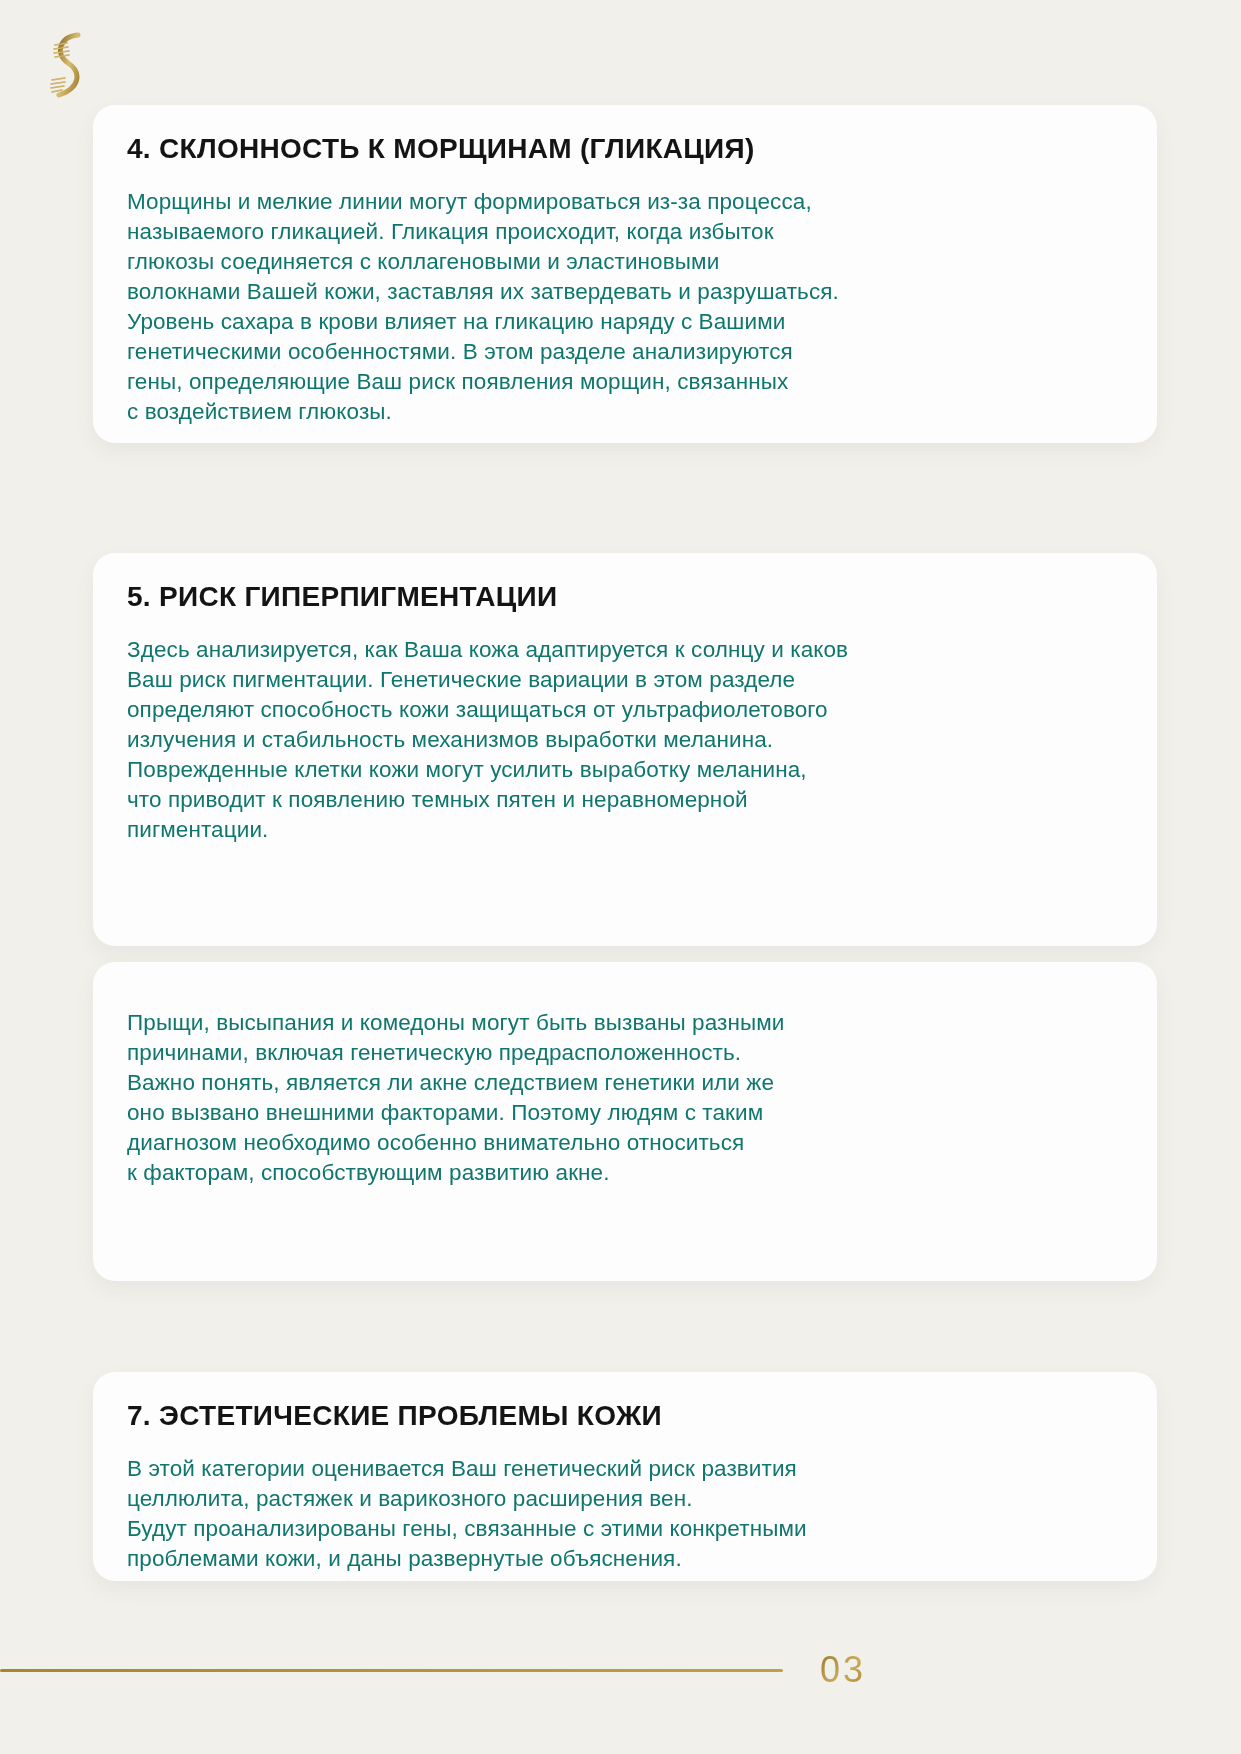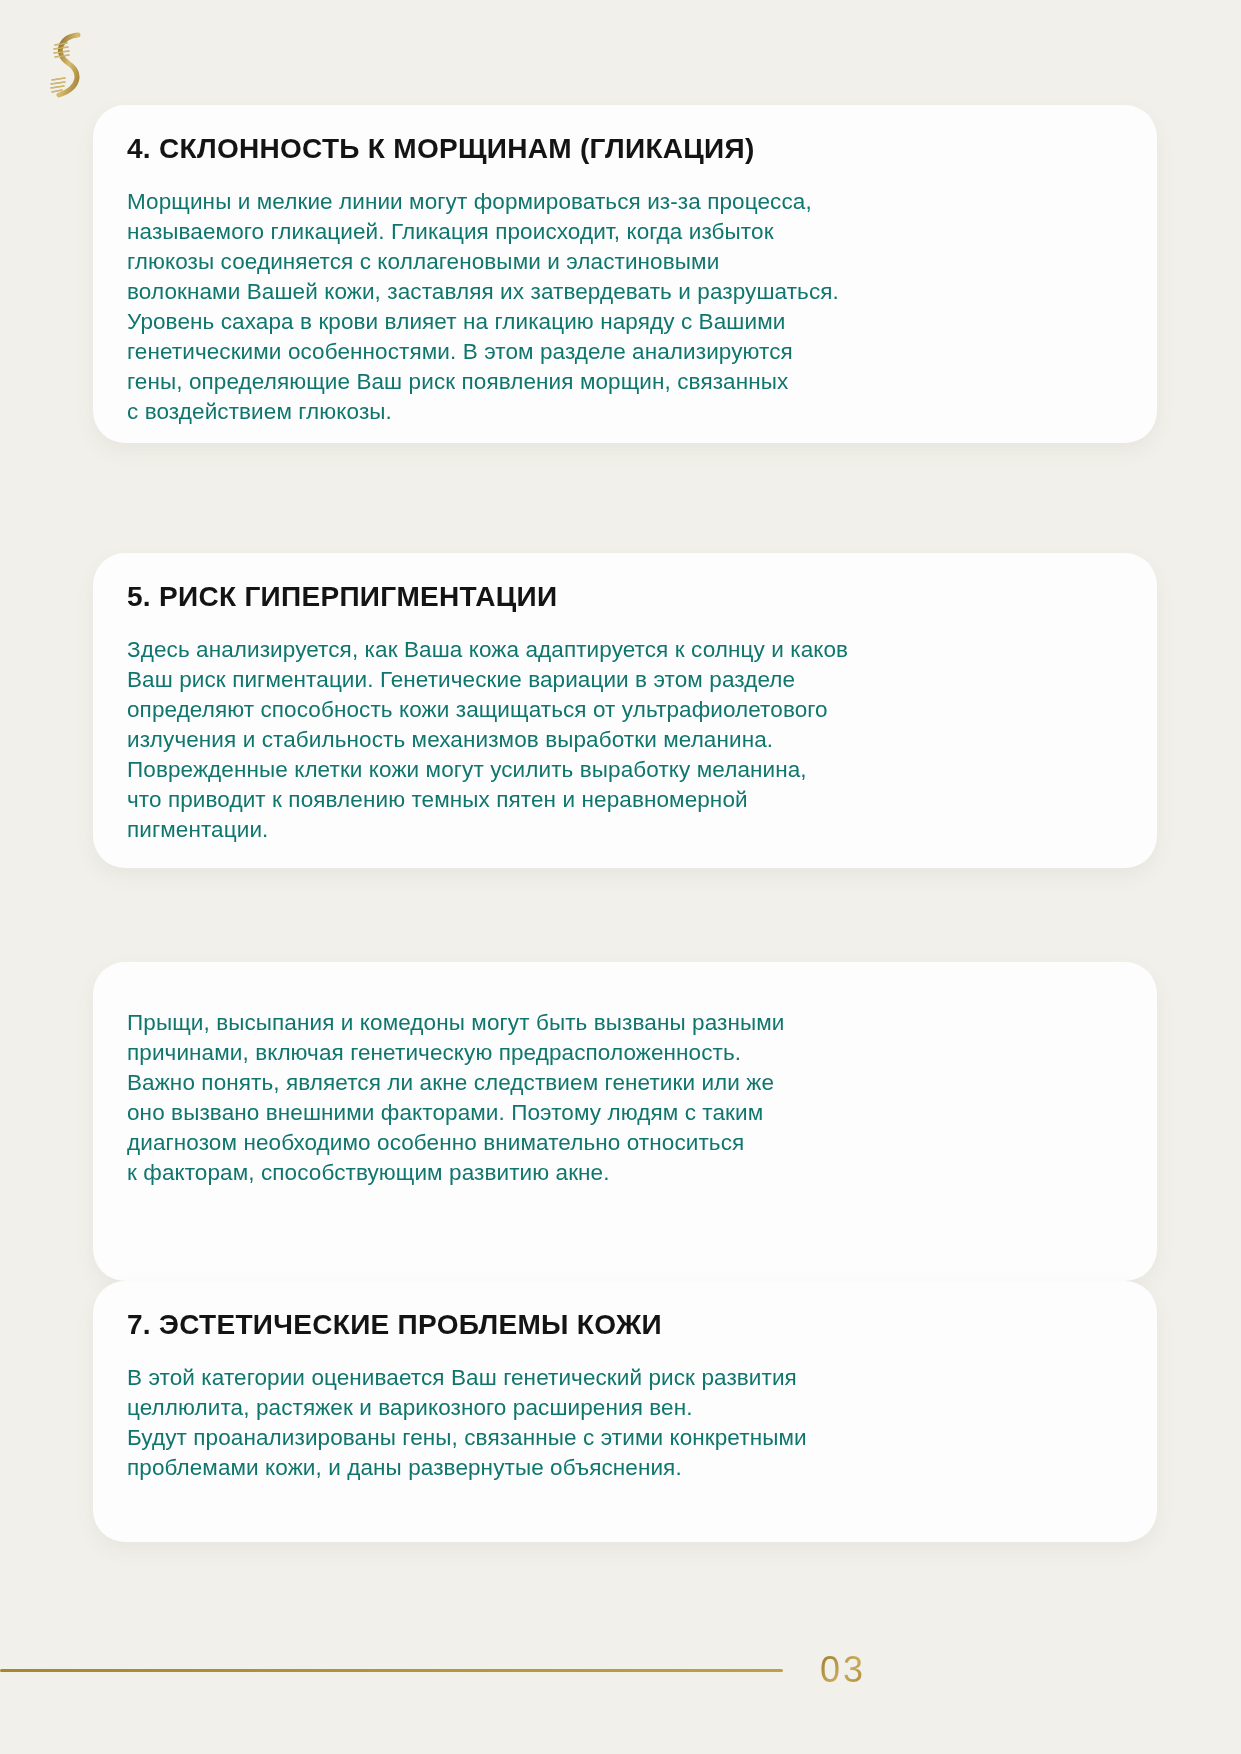--- a/index.html
+++ b/index.html
@@ -19,29 +19,29 @@
     left: 47px;
     top: 32px;
     width: 42px;
     height: 66px;
   }
   .card {
     position: absolute;
     left: 93px;
     width: 1064px;
     background: #fdfdfd;
-    border-radius: 32px;
+    border-radius: 22px;
     box-shadow: 0 8px 20px rgba(110, 105, 85, 0.07);
     padding: 26px 40px 26px 34px;
     box-sizing: border-box;
   }
   .card-1 { top: 105px;  height: 338px; }
-  .card-2 { top: 553px;  height: 315px; }
+  .card-2 { top: 553px;  height: 393px; }
   .card-3 { top: 962px;  height: 319px; }
-  .card-4 { top: 1281px; height: 261px; }
+  .card-4 { top: 1372px; height: 209px; }
   .card h2 {
     margin: 0;
     font-size: 28px;
     line-height: 36px;
     font-weight: 800;
     letter-spacing: 0.3px;
     color: #141414;
   }
   .card p {
     margin: 20px 0 0 0;

